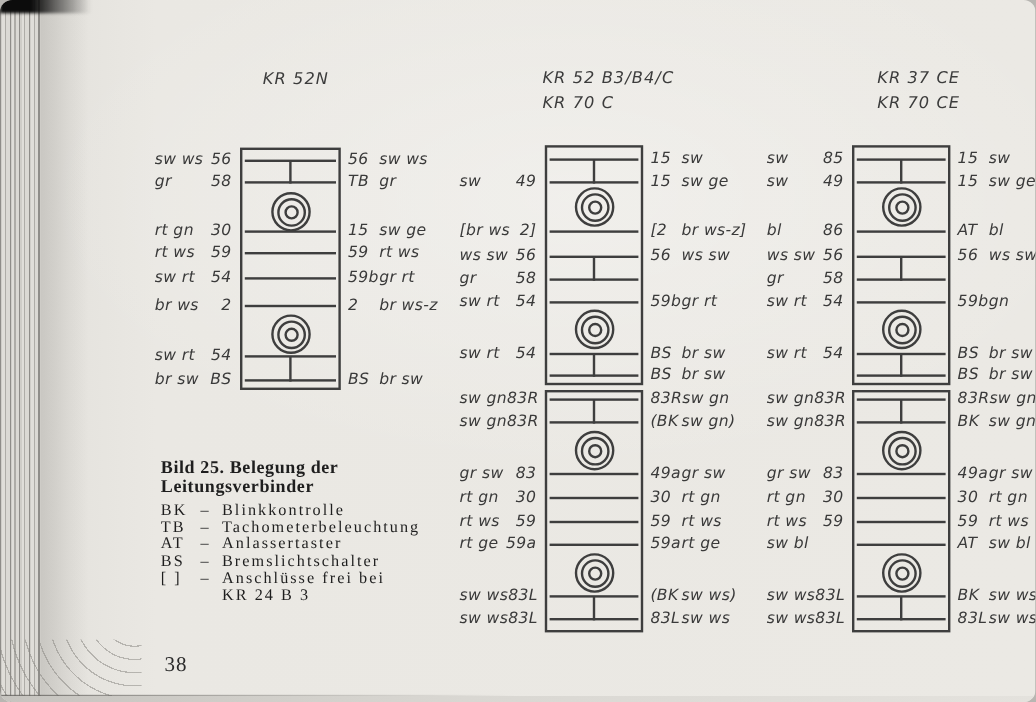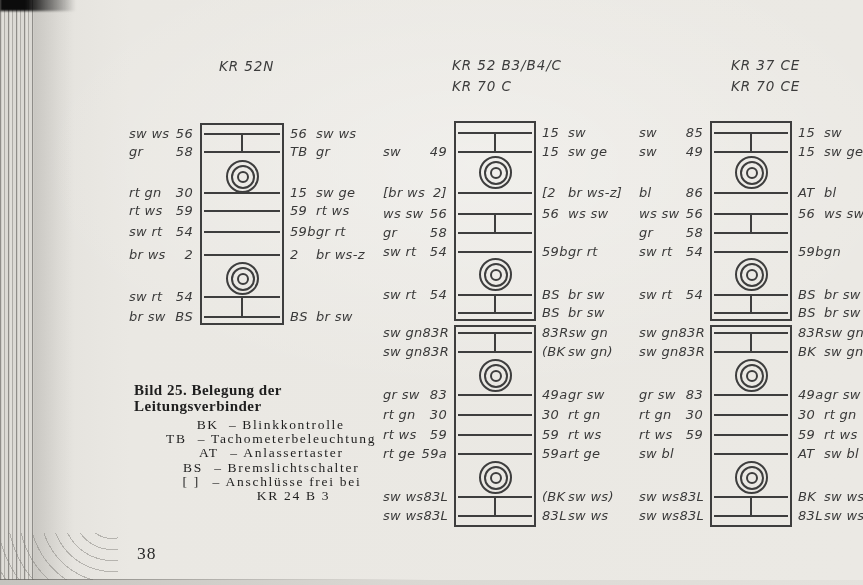--- a/index.html
+++ b/index.html
@@ -2,20 +2,21 @@
 <html><head>
 <meta charset="utf-8">
 <style>
   html,body { margin:0; padding:0; background:#b8b6b2; }
   #stage {
     position:relative; width:863px; height:585px; overflow:hidden;
     background:
       radial-gradient(ellipse 620px 320px at 55% 28%, rgba(255,255,255,.30), rgba(255,255,255,0) 72%),
       linear-gradient(90deg, #d8d6d1 0px, #e5e3de 58px, #eae8e3 130px, #ebe9e4 100%);
     font-family:"DejaVu Sans", sans-serif;
+    border-radius:10px;
   }
   
   .binding {
     position:absolute; left:0; top:0; bottom:0; width:34px;
     background:repeating-linear-gradient(90deg,
       #8f8d89 0 1px, #cfcdc8 1px 2px, #e0ded9 2px 4px, #aeaca7 4px 5px, #dbd9d4 5px 8px);
   }
   .binding-fade {
     position:absolute; left:34px; top:0; bottom:0; width:40px;
     background:linear-gradient(90deg, rgba(150,148,143,.30), rgba(150,148,143,0));
@@ -51,21 +52,21 @@
          font:italic 13px "DejaVu Sans", sans-serif; color:#3a3a3a; letter-spacing:.3px; }
   .lbl-left  { width:64px; display:flex; justify-content:space-between; }
   .lbl-right { width:104px; display:flex; }
   .lbl-right .rn { flex:0 0 26px; }
   .conn-title { position:absolute; font:italic 13.5px "DejaVu Sans", sans-serif; color:#3c3c3c;
                 letter-spacing:.9px; line-height:21px; white-space:nowrap; }
   
   .caption { position:absolute; left:134px; top:382px; width:268px; color:#1e1e1e;
              font-family:"Liberation Serif", serif; }
   .cap-title { font-weight:bold; font-size:15px; line-height:16px; letter-spacing:.5px; }
-  #legend { margin-top:4px;text-align:center; }
+  #legend { margin-top:4px; }
   .leg-row  { font-size:13.5px; line-height:14.2px; letter-spacing:1.7px; white-space:nowrap; }
   .leg-abbr { display:inline-block; width:33px; }
   .leg-dash { display:inline-block; width:18px; }
   .leg-cont { font-size:13.5px; line-height:14.2px; letter-spacing:1.7px; margin-left:51px; white-space:nowrap; }
   .page-num { position:absolute; left:137px; top:543px; font:17.5px "Liberation Serif", serif;
               letter-spacing:1px; color:#2a2a2a; }
 </style>
 </head>
 <body>
 

